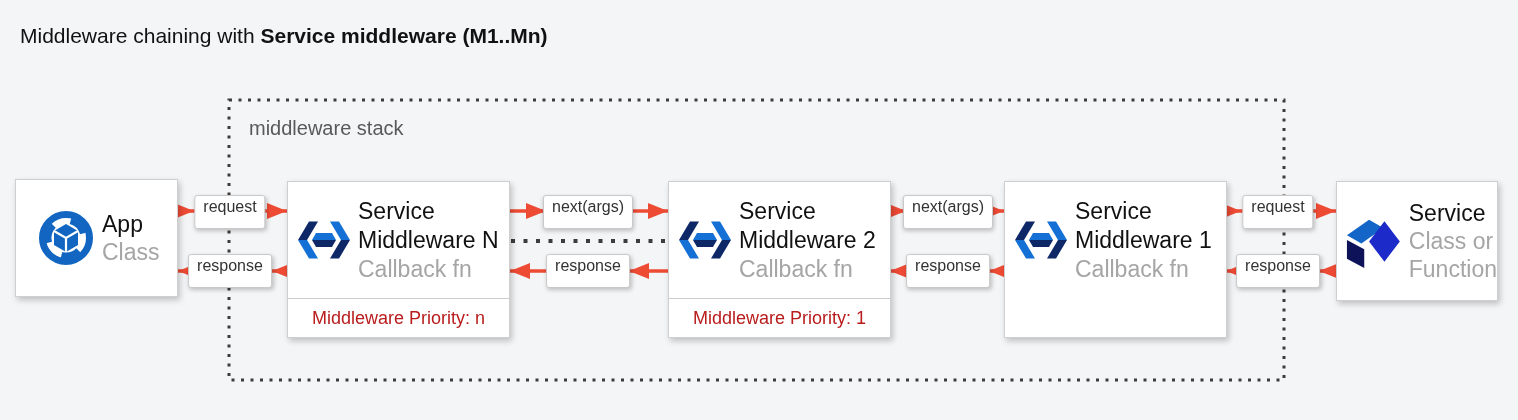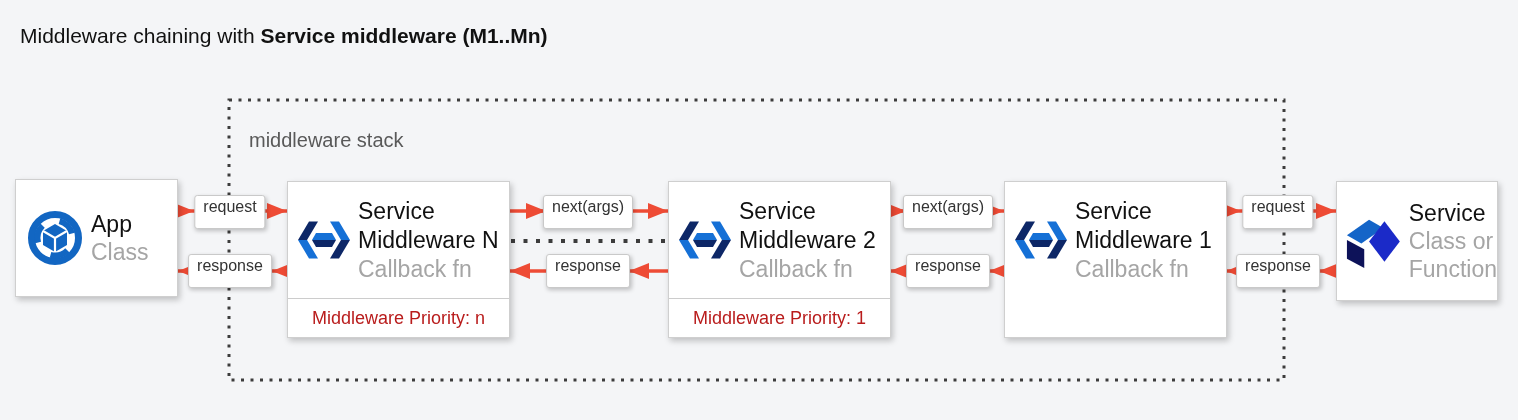--- a/index.html
+++ b/index.html
@@ -27,28 +27,28 @@
   .title b{font-weight:bold}
 
   
   svg.wires{position:absolute;left:0;top:0;z-index:1}
   .shaft{stroke:var(--arrow-red);stroke-width:3.5px;fill:none}
   .head{fill:var(--arrow-red)}
   .stack-border{fill:none;stroke:var(--dotted);stroke-width:3px;stroke-dasharray:3 6.5}
   .chain-dots{fill:none;stroke:var(--dotted);stroke-width:4px;stroke-dasharray:4 8.5}
 
   
-  .stack-label{position:absolute;left:249px;top:129px;font-size:20px;color:#595959;z-index:2}
+  .stack-label{position:absolute;left:249px;top:117px;font-size:20px;color:#595959;z-index:2}
 
   
   .node{
     position:absolute;background:#fff;border:1px solid #cfcfcf;
     box-shadow:2px 3px 6px rgba(0,0,0,.22);z-index:2;box-sizing:border-box;
   }
-  .app-box{left:15px;top:179px;width:163px;height:118px;display:flex;align-items:center;padding-left:11px}
+  .app-box{left:15px;top:179px;width:163px;height:118px;display:flex;align-items:center;padding-left:22px}
   .svc-box{left:1336px;top:181px;width:162px;height:120px;display:flex;align-items:center;padding-left:8px}
   .mw-box{width:223px;height:157px;top:181px}
   #mw-0{left:287px}
   #mw-1{left:668px}
   #mw-2{left:1004px}
   .mw-main{display:flex;align-items:center;height:116px;padding-left:8px}
   .mw-footer{border-top:1px solid #ccc;height:39px;display:flex;align-items:center;justify-content:center;
     font-size:18px;color:#b91c1c}
   .node .text{margin-left:8px;line-height:28px;font-size:23px;white-space:nowrap}
   .mw-box .text{line-height:29px;margin-left:6px}

